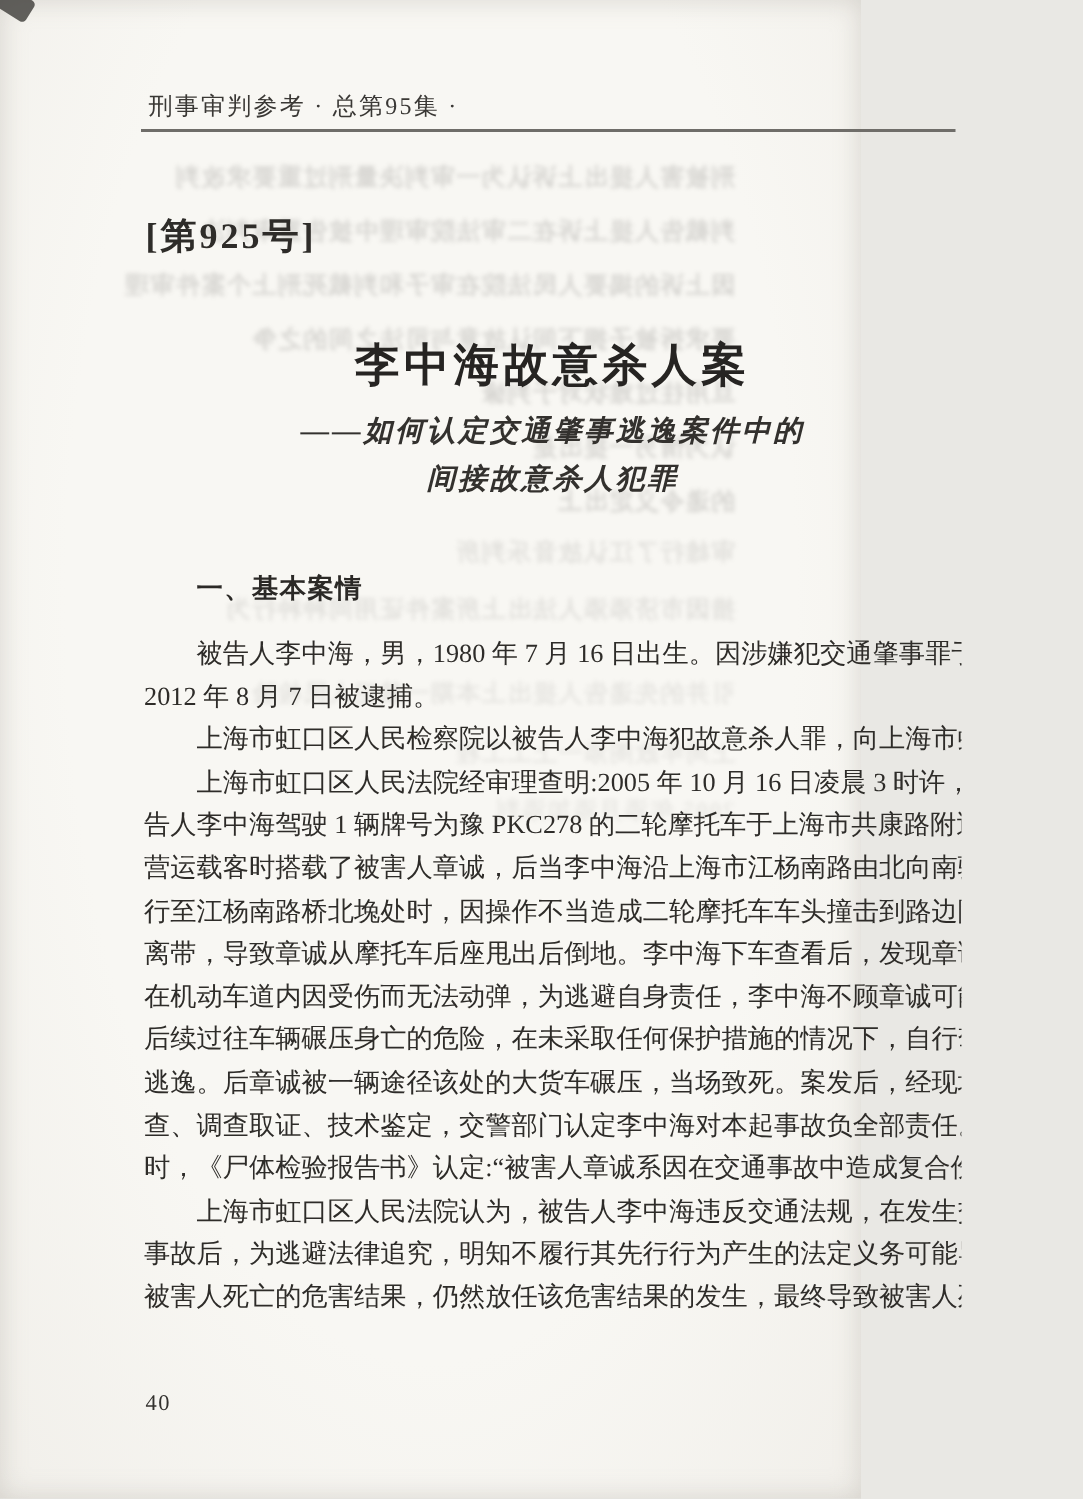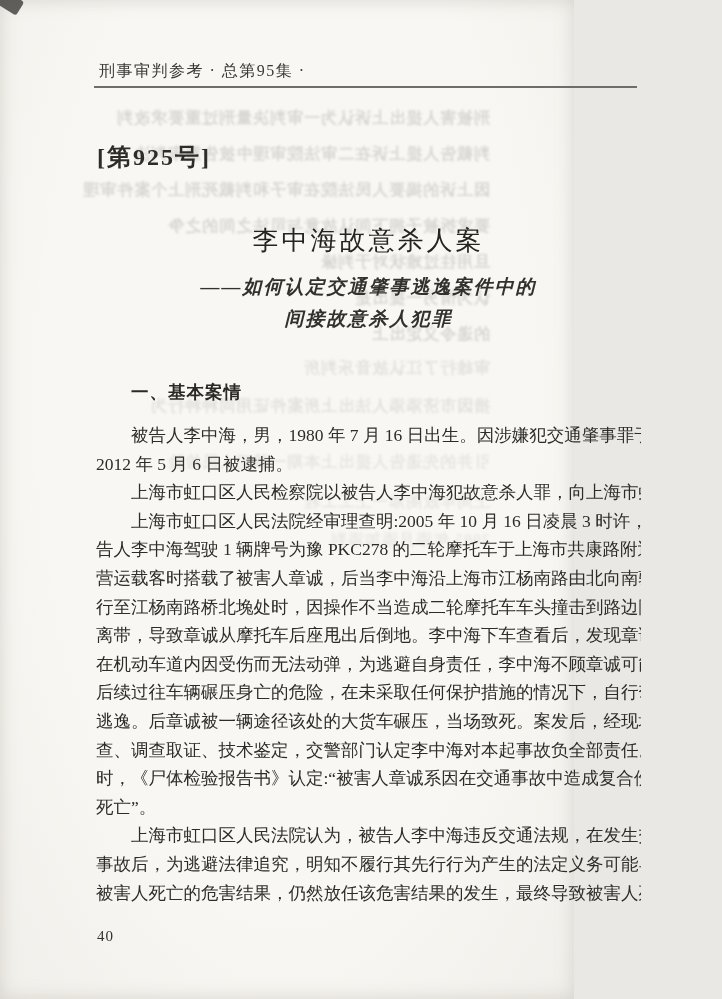--- a/index.html
+++ b/index.html
@@ -30,21 +30,21 @@
   .header-rule{
     position:absolute;left:94px;top:86px;width:543px;height:2px;
     background:#6f6d69;
   }
   .case-no{
     position:absolute;left:97px;top:141px;
     font-size:24px;font-weight:700;color:#2e2c29;letter-spacing:2px;
   }
   .title{
     position:absolute;left:96px;top:223px;width:545px;
-    text-align:center;font-size:26px;font-weight:400;color:#262422;
+    text-align:center;font-size:30px;font-weight:700;color:#262422;
     letter-spacing:3px;
   }
   .subtitle{
     position:absolute;left:96px;width:545px;text-align:center;
     font-size:19px;font-weight:700;font-style:italic;color:#33312e;
     letter-spacing:2px;
   }
   .subtitle.s1{top:274px;}
   .subtitle.s2{top:306px;}
   .section-heading{
@@ -99,33 +99,32 @@
   <div class="case-no">[第925号]</div>
 
   <div class="title">李中海故意杀人案</div>
   <div class="subtitle s2">间接故意杀人犯罪</div>
   <div class="subtitle s1">——如何认定交通肇事逃逸案件中的</div>
 
   <div class="section-heading">一、基本案情</div>
 
   <div class="body-block">
     <div class="bl indent">被告人李中海，男，1980 年 7 月 16 日出生。因涉嫌犯交通肇事罪于</div>
-    <div class="bl end">2012 年 5 月 6 日被逮捕。</div>
+    <div class="bl end">2012 年 8 月 7 日被逮捕。</div>
     <div class="bl indent">上海市虹口区人民检察院以被告人李中海犯故意杀人罪，向上海市虹</div>
     <div class="bl indent">上海市虹口区人民法院经审理查明:2005 年 10 月 16 日凌晨 3 时许，被</div>
     <div class="bl">告人李中海驾驶 1 辆牌号为豫 PKC278 的二轮摩托车于上海市共康路附近</div>
     <div class="bl">营运载客时搭载了被害人章诚，后当李中海沿上海市江杨南路由北向南骑</div>
     <div class="bl">行至江杨南路桥北堍处时，因操作不当造成二轮摩托车车头撞击到路边隔</div>
     <div class="bl">离带，导致章诚从摩托车后座甩出后倒地。李中海下车查看后，发现章诚躺</div>
     <div class="bl">在机动车道内因受伤而无法动弹，为逃避自身责任，李中海不顾章诚可能被</div>
     <div class="bl">后续过往车辆碾压身亡的危险，在未采取任何保护措施的情况下，自行驾车</div>
     <div class="bl">逃逸。后章诚被一辆途径该处的大货车碾压，当场致死。案发后，经现场勘</div>
     <div class="bl">查、调查取证、技术鉴定，交警部门认定李中海对本起事故负全部责任。同</div>
     <div class="bl">时，《尸体检验报告书》认定:“被害人章诚系因在交通事故中造成复合伤而</div>
-    <div class="bl end">死亡”。</div>
     <div class="bl indent">上海市虹口区人民法院认为，被告人李中海违反交通法规，在发生交通</div>
     <div class="bl">事故后，为逃避法律追究，明知不履行其先行行为产生的法定义务可能导致</div>
     <div class="bl">被害人死亡的危害结果，仍然放任该危害结果的发生，最终导致被害人死</div>
   </div>
 
   <div class="page-number">40</div>
 
 </div>
 
 </body></html>

